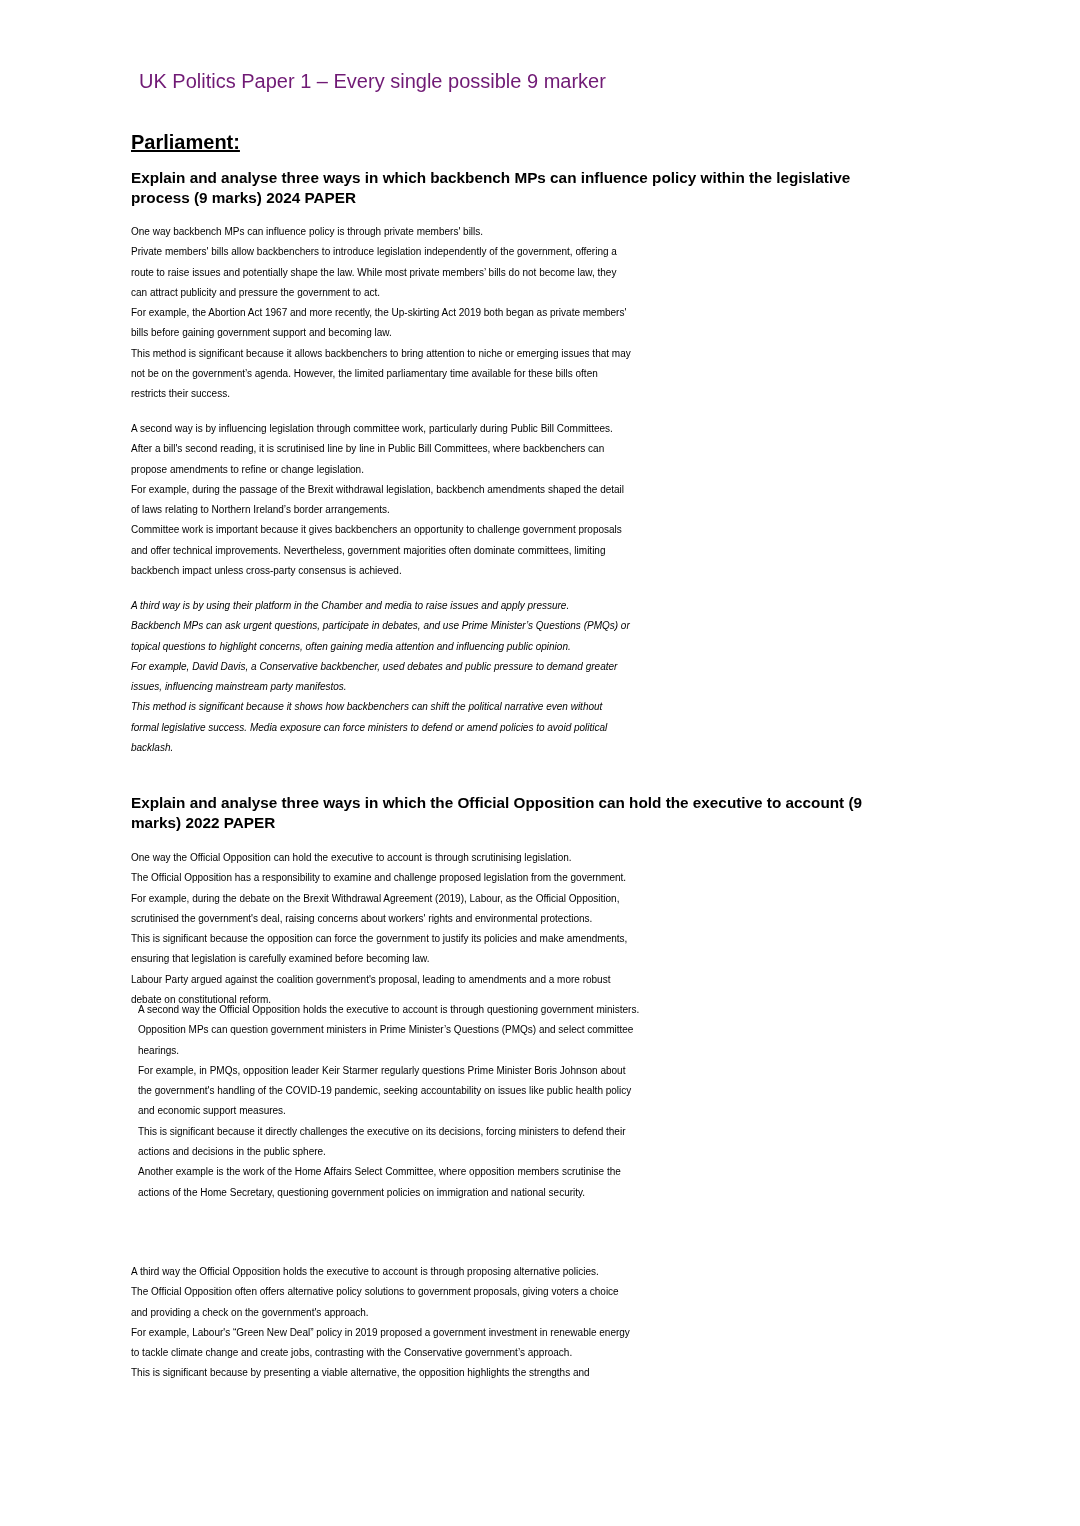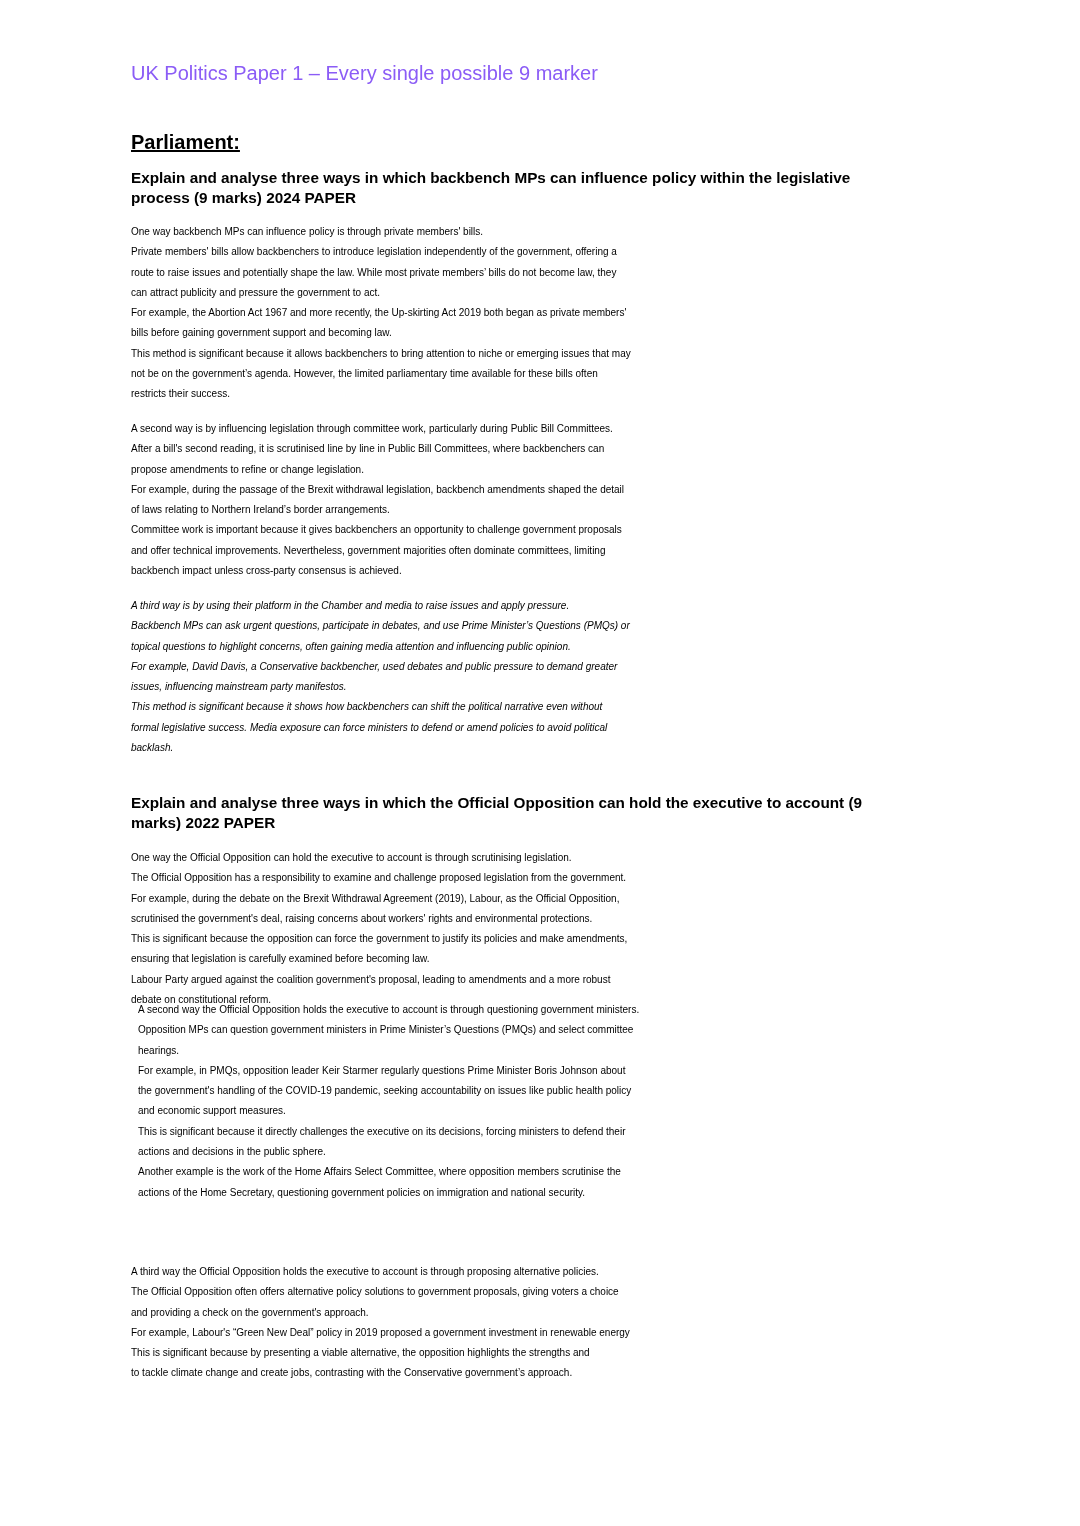--- a/index.html
+++ b/index.html
@@ -20,23 +20,23 @@
     left: 131px;
     top: 0;
     width: 830px;
   }
   .doc-title {
     position: absolute;
     top: 62px;
     left: 0;
     font-size: 20px;
     font-weight: normal;
-    color: #8b5cf6;
+    color: #701a75;
     white-space: nowrap;
-    margin: 0;
+    margin: 8px;
   }
   .section-heading {
     position: absolute;
     top: 131px;
     left: 0;
     font-size: 20px;
     font-weight: bold;
     text-decoration: underline;
     margin: 0;
   }
@@ -136,17 +136,17 @@
     <span class="line">actions and decisions in the public sphere.</span>
     <span class="line">Another example is the work of the Home Affairs Select Committee, where opposition members scrutinise the</span>
     <span class="line">actions of the Home Secretary, questioning government policies on immigration and national security.</span>
   </div>
 
   <div class="block para" style="top:1262px;">
     <span class="line">A third way the Official Opposition holds the executive to account is through proposing alternative policies.</span>
     <span class="line">The Official Opposition often offers alternative policy solutions to government proposals, giving voters a choice</span>
     <span class="line">and providing a check on the government's approach.</span>
     <span class="line">For example, Labour's “Green New Deal” policy in 2019 proposed a government investment in renewable energy</span>
+    <span class="line">to tackle climate change and create jobs, contrasting with the Conservative government’s approach.</span>
     <span class="line">This is significant because by presenting a viable alternative, the opposition highlights the strengths and</span>
-    <span class="line">to tackle climate change and create jobs, contrasting with the Conservative government’s approach.</span>
   </div>
 
 </div>
 
 </body></html>

